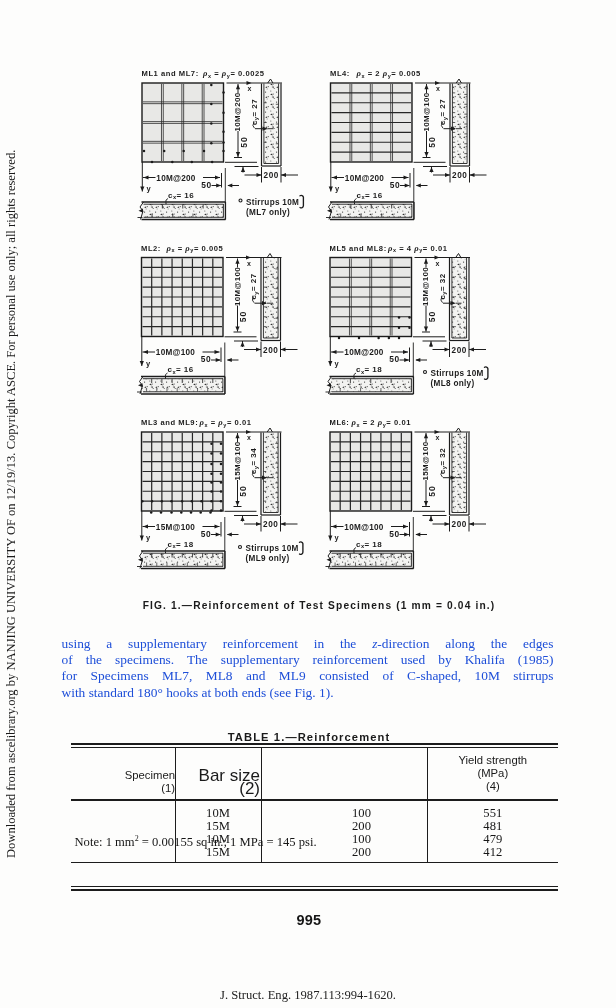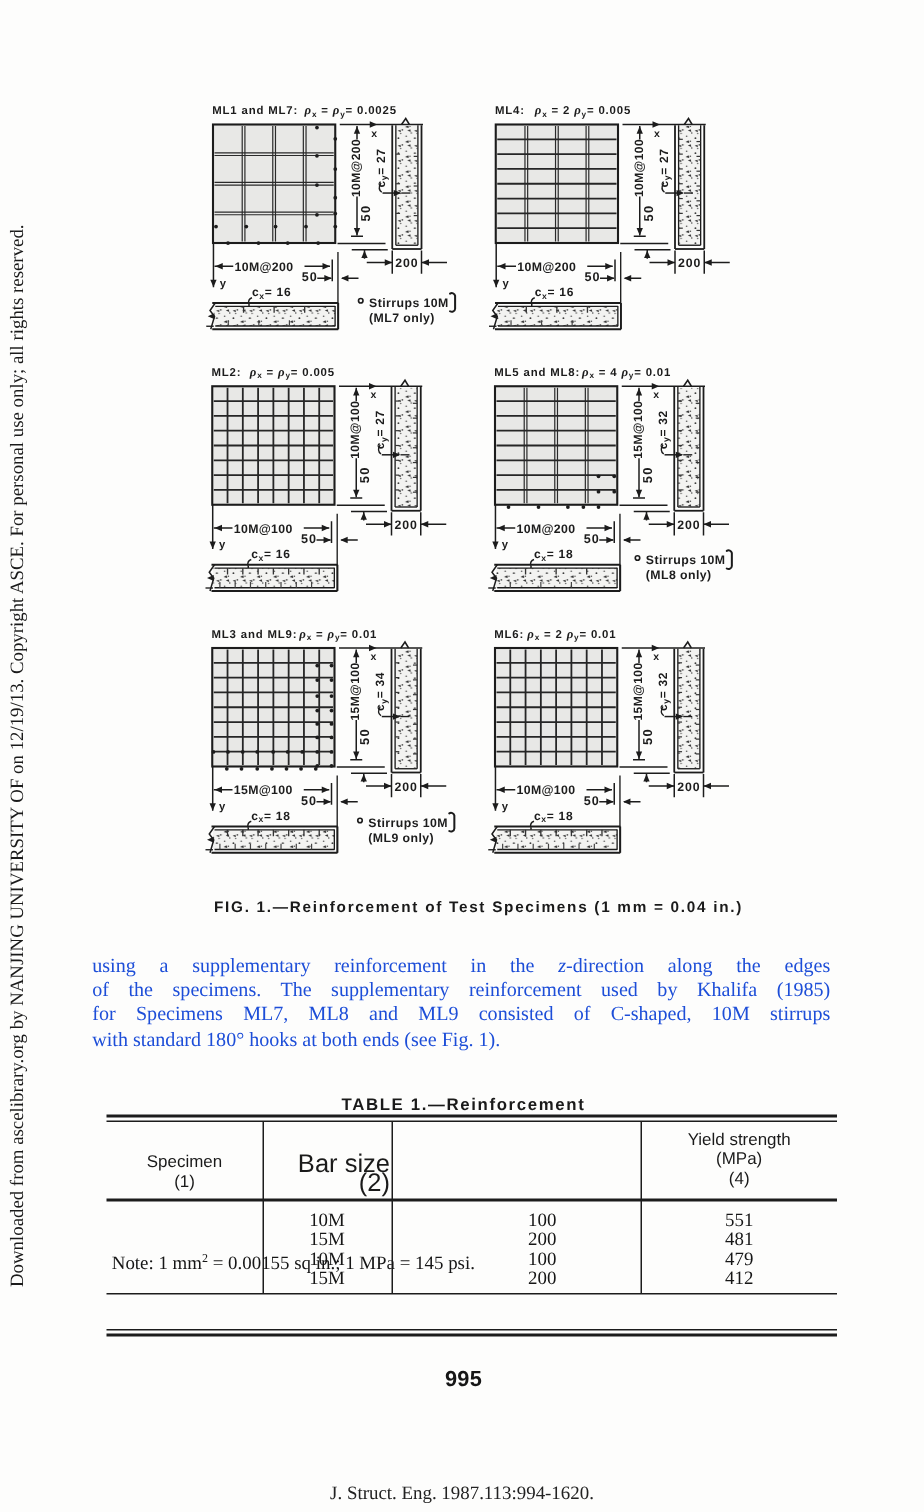--- a/index.html
+++ b/index.html
@@ -938,21 +938,21 @@
 
 <div class="abs" style="left:0px;top:730.6px;width:618px;text-align:center;font-family:'Liberation Sans',sans-serif;font-weight:bold;font-size:11.2px;letter-spacing:1.1px;color:#1a1a1a;">TABLE 1.—Reinforcement</div>
 
 <div class="rule" style="left:71px;top:743.2px;width:487px;height:1.4px"></div>
 <div class="rule" style="left:71px;top:746.8px;width:487px;height:1.4px"></div>
 
 <div class="rule" style="left:175px;top:748.2px;width:1px;height:114px"></div>
 <div class="rule" style="left:260.5px;top:748.2px;width:1px;height:114px"></div>
 <div class="rule" style="left:426.8px;top:748.2px;width:1px;height:114px"></div>
 
-<div class="abs" style="left:71px;top:756px;width:104px;text-align:center;font-family:'Liberation Sans',sans-serif;font-size:11.3px;line-height:13px;color:#1a1a1a;"><br>Specimen<br>(1)</div>
+<div class="abs" style="left:71px;top:756px;width:104px;text-align:right;font-family:'Liberation Sans',sans-serif;font-size:11.3px;line-height:13px;color:#1a1a1a;"><br>Specimen<br>(1)</div>
 <div class="abs" style="left:176px;top:756px;width:84px;text-align:right;font-family:'Liberation Sans',sans-serif;font-size:17px;line-height:13px;color:#1a1a1a;"><br>Bar size<br>(2)</div>
 <div class="abs" style="left:427.8px;top:754px;width:130px;text-align:center;font-family:'Liberation Sans',sans-serif;font-size:11.3px;line-height:13px;color:#1a1a1a;">Yield strength<br>(MPa)<br>(4)</div>
 
 <div class="rule" style="left:71px;top:799.3px;width:487px;height:1.3px"></div>
 
 <div class="abs" style="left:176px;top:806.8px;width:84px;text-align:center;font-size:12.6px;line-height:13.1px;">10M<br>15M<br>10M<br>15M</div>
 <div class="abs" style="left:279px;top:806.8px;width:165px;text-align:center;font-size:12.6px;line-height:13.1px;">100<br>200<br>100<br>200</div>
 <div class="abs" style="left:427.8px;top:806.8px;width:130px;text-align:center;font-size:12.6px;line-height:13.1px;">551<br>481<br>479<br>412</div>
 
 <div class="rule" style="left:71px;top:861.8px;width:487px;height:1.3px"></div>

